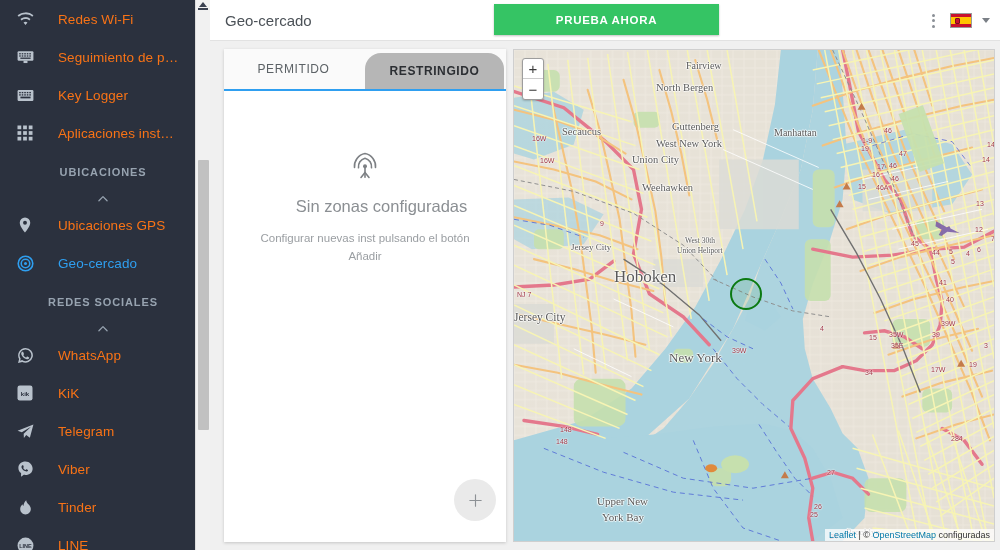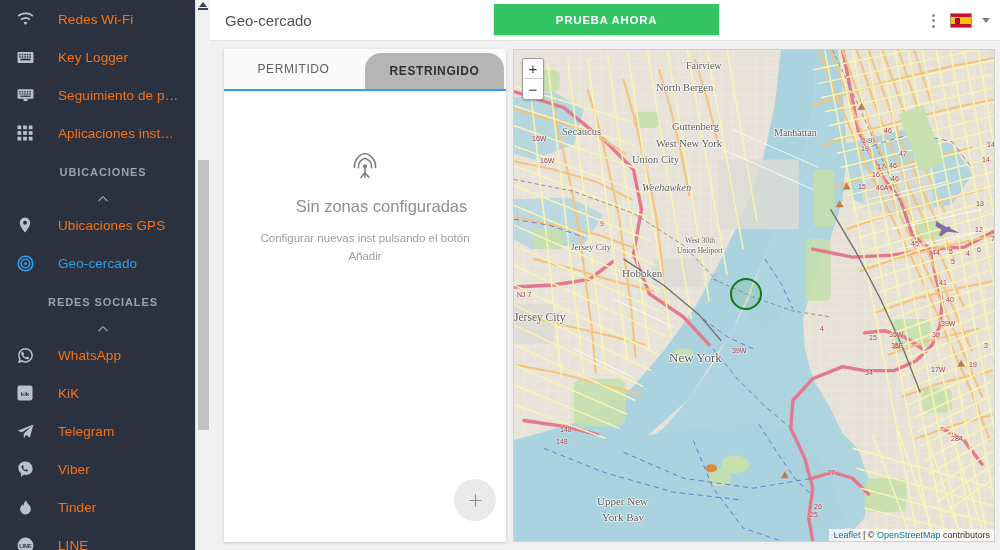--- a/index.html
+++ b/index.html
@@ -248,40 +248,20 @@
   <nav id="sidebar">
     <div id="sb-scroll"></div>
 
     <div class="nav-item">
       <span class="nav-ico">
         <svg width="19" height="19" viewBox="0 0 24 24" fill="currentColor">
             <path d="M12 19l2.5-3.2a3.9 3.9 0 0 0-5 0L12 19zM12 11.5c1.8 0 3.5.6 4.8 1.7l1.5-1.9A9.4 9.4 0 0 0 12 9c-2.4 0-4.7.8-6.4 2.3l1.5 1.9A7.4 7.4 0 0 1 12 11.5zM12 5.5c3.2 0 6.2 1.1 8.5 3l1.5-1.9A15.3 15.3 0 0 0 12 3C8.2 3 4.7 4.3 2 6.6L3.5 8.5A13.3 13.3 0 0 1 12 5.5z"></path>
           </svg>
       </span>
       <span class="nav-label">Redes Wi-Fi</span>
-    </div>
-
-    <div class="nav-item">
-      <span class="nav-ico">
-        <svg width="19" height="19" viewBox="0 0 24 24" fill="currentColor">
-            <rect x="2" y="5" width="20" height="14" rx="1.5"></rect>
-            <rect x="4" y="7.5" width="2" height="1.7" fill="#2b313e"></rect>
-            <rect x="7.2" y="7.5" width="2" height="1.7" fill="#2b313e"></rect>
-            <rect x="10.4" y="7.5" width="2" height="1.7" fill="#2b313e"></rect>
-            <rect x="13.6" y="7.5" width="2" height="1.7" fill="#2b313e"></rect>
-            <rect x="16.8" y="7.5" width="2" height="1.7" fill="#2b313e"></rect>
-            <rect x="4" y="10.4" width="2" height="1.7" fill="#2b313e"></rect>
-            <rect x="7.2" y="10.4" width="2" height="1.7" fill="#2b313e"></rect>
-            <rect x="10.4" y="10.4" width="2" height="1.7" fill="#2b313e"></rect>
-            <rect x="13.6" y="10.4" width="2" height="1.7" fill="#2b313e"></rect>
-            <rect x="16.8" y="10.4" width="2" height="1.7" fill="#2b313e"></rect>
-            <rect x="5.6" y="13.4" width="12.8" height="2.2" fill="#2b313e"></rect>
-          </svg>
-      </span>
-      <span class="nav-label">Key Logger</span>
     </div>
 
     <div class="nav-item">
       <span class="nav-ico">
         <svg width="19" height="19" viewBox="0 0 24 24" fill="currentColor">
             <rect x="2" y="4" width="20" height="12" rx="1.5"></rect>
             <rect x="9.5" y="16" width="5" height="3" fill="currentColor"></rect>
             <rect x="4" y="6.5" width="2" height="1.6" fill="#2b313e"></rect>
             <rect x="7.2" y="6.5" width="2" height="1.6" fill="#2b313e"></rect>
             <rect x="10.4" y="6.5" width="2" height="1.6" fill="#2b313e"></rect>
@@ -289,20 +269,40 @@
             <rect x="16.8" y="6.5" width="2" height="1.6" fill="#2b313e"></rect>
             <rect x="4" y="9.3" width="2" height="1.6" fill="#2b313e"></rect>
             <rect x="7.2" y="9.3" width="2" height="1.6" fill="#2b313e"></rect>
             <rect x="10.4" y="9.3" width="2" height="1.6" fill="#2b313e"></rect>
             <rect x="13.6" y="9.3" width="2" height="1.6" fill="#2b313e"></rect>
             <rect x="16.8" y="9.3" width="2" height="1.6" fill="#2b313e"></rect>
             <rect x="5.5" y="12.1" width="13" height="1.6" fill="#2b313e"></rect>
           </svg>
       </span>
       <span class="nav-label">Seguimiento de p…</span>
+    </div>
+
+    <div class="nav-item">
+      <span class="nav-ico">
+        <svg width="19" height="19" viewBox="0 0 24 24" fill="currentColor">
+            <rect x="2" y="5" width="20" height="14" rx="1.5"></rect>
+            <rect x="4" y="7.5" width="2" height="1.7" fill="#2b313e"></rect>
+            <rect x="7.2" y="7.5" width="2" height="1.7" fill="#2b313e"></rect>
+            <rect x="10.4" y="7.5" width="2" height="1.7" fill="#2b313e"></rect>
+            <rect x="13.6" y="7.5" width="2" height="1.7" fill="#2b313e"></rect>
+            <rect x="16.8" y="7.5" width="2" height="1.7" fill="#2b313e"></rect>
+            <rect x="4" y="10.4" width="2" height="1.7" fill="#2b313e"></rect>
+            <rect x="7.2" y="10.4" width="2" height="1.7" fill="#2b313e"></rect>
+            <rect x="10.4" y="10.4" width="2" height="1.7" fill="#2b313e"></rect>
+            <rect x="13.6" y="10.4" width="2" height="1.7" fill="#2b313e"></rect>
+            <rect x="16.8" y="10.4" width="2" height="1.7" fill="#2b313e"></rect>
+            <rect x="5.6" y="13.4" width="12.8" height="2.2" fill="#2b313e"></rect>
+          </svg>
+      </span>
+      <span class="nav-label">Key Logger</span>
     </div>
 
     <div class="nav-item">
       <span class="nav-ico">
         <svg width="18" height="18" viewBox="0 0 24 24" fill="currentColor">
             <rect x="2" y="2" width="5" height="5"></rect>
             <rect x="9.5" y="2" width="5" height="5"></rect>
             <rect x="17" y="2" width="5" height="5"></rect>
             <rect x="2" y="9.5" width="5" height="5"></rect>
             <rect x="9.5" y="9.5" width="5" height="5"></rect>
@@ -700,25 +700,25 @@
         </svg>
 
         <div id="map-labels">
             <div class="mlabel" style="left: 172px; top: 10px; font-size: 10px;">Fairview</div>
             <div class="mlabel" style="left: 142px; top: 32px; font-size: 10.5px;">North Bergen</div>
             <div class="mlabel" style="left: 48px; top: 76px; font-size: 10.5px;">Secaucus</div>
             <div class="mlabel" style="left: 158px; top: 71px; font-size: 10.5px;">Guttenberg</div>
             <div class="mlabel" style="left: 260px; top: 77px; font-size: 10px;">Manhattan</div>
             <div class="mlabel" style="left: 142px; top: 88px; font-size: 10.5px;">West New York</div>
             <div class="mlabel" style="left: 118px; top: 104px; font-size: 10.5px;">Union City</div>
-            <div class="mlabel" style="left: 128px; top: 132px; font-size: 10.5px; font-style: italic;">Weehawken</div>
+            <div class="mlabel" style="left: 128px; top: 132px; font-size: 10.5px;">Weehawken</div>
             <div class="mlabel" style="left: 171px; top: 186px; font-size: 7.5px;">West 30th</div>
             <div class="mlabel" style="left: 163px; top: 196px; font-size: 7.5px;">Union Heliport</div>
             <div class="mlabel" style="left: 57px; top: 192px; font-size: 9px;">Jersey City</div>
-            <div class="mlabel" style="left: 108px; top: 217px; font-size: 11px;">Hoboken</div>
+            <div class="mlabel" style="left: 100px; top: 217px; font-size: 17px;">Hoboken</div>
             <div class="mlabel" style="left: 0px; top: 261px; font-size: 11.5px;">Jersey City</div>
             <div class="mlabel" style="left: 155px; top: 300px; font-size: 13px;">New York</div>
             <div class="mlabel" style="left: 83px; top: 445px; font-size: 11px;">Upper New</div>
             <div class="mlabel" style="left: 88px; top: 461px; font-size: 11px;">York Bay</div>
             <div class="mlabel" style="left: 290px; top: 477px; font-size: 9px; margin-left: 42px;">Brooklyn</div>
           </div>
         <div id="map-shields">
             <div class="rshield" style="left: 18px; top: 85px;">16W</div>
             <div class="rshield" style="left: 26px; top: 107px;">16W</div>
             <div class="rshield" style="left: 3px; top: 241px;">NJ 7</div>
@@ -767,19 +767,19 @@
           </div>
 
         <div id="geo-circle"></div>
 
         <div id="zoomctl">
           <div id="zoom-in">+</div>
           <div id="zoom-out">−</div>
         </div>
 
         <div id="attrib">
-          <a href="#">Leaflet</a><span> | © </span><a href="#">OpenStreetMap</a><span> contributors</span>
+          <a href="#">Leaflet</a><span> | © </span><a href="#">OpenStreetMap</a><span> configuradas</span>
         </div>
       </div>
 
     </div>
   </section>
 </div>
 
 </body></html>

